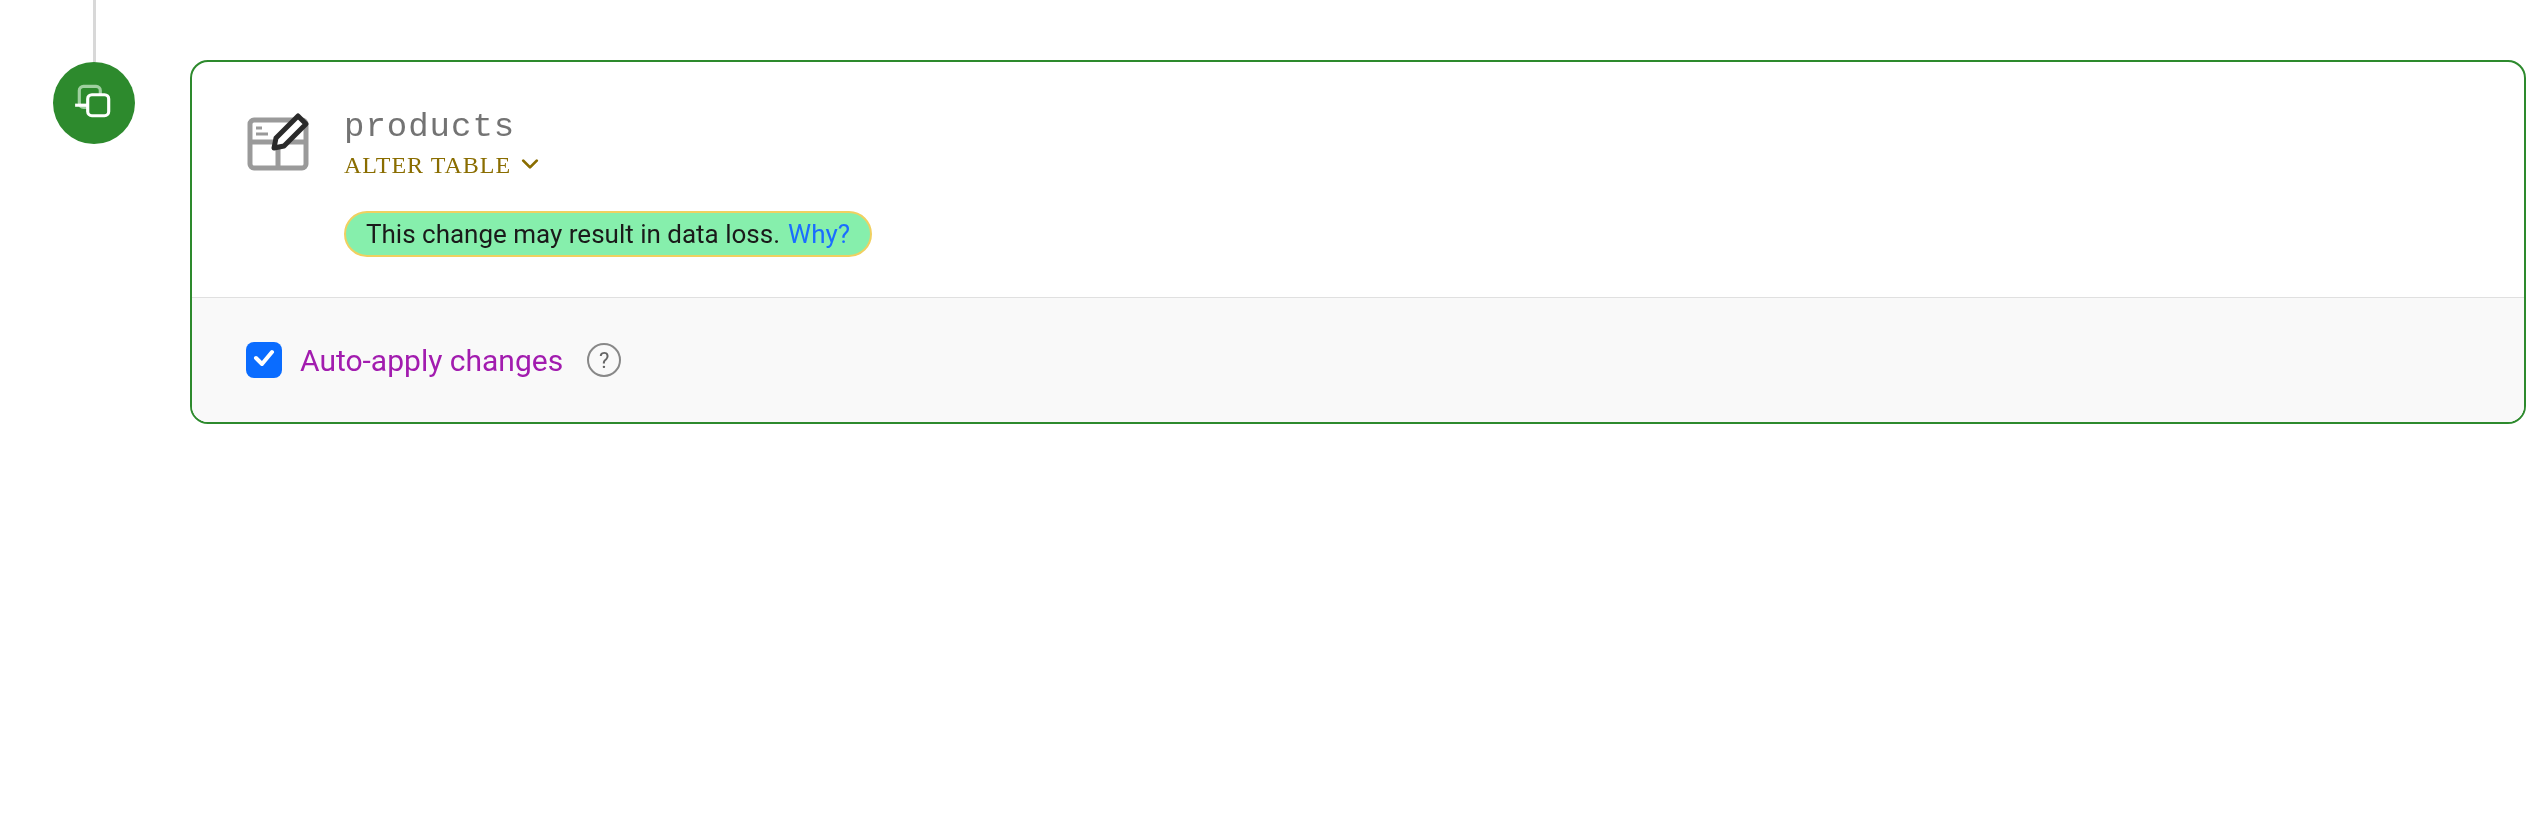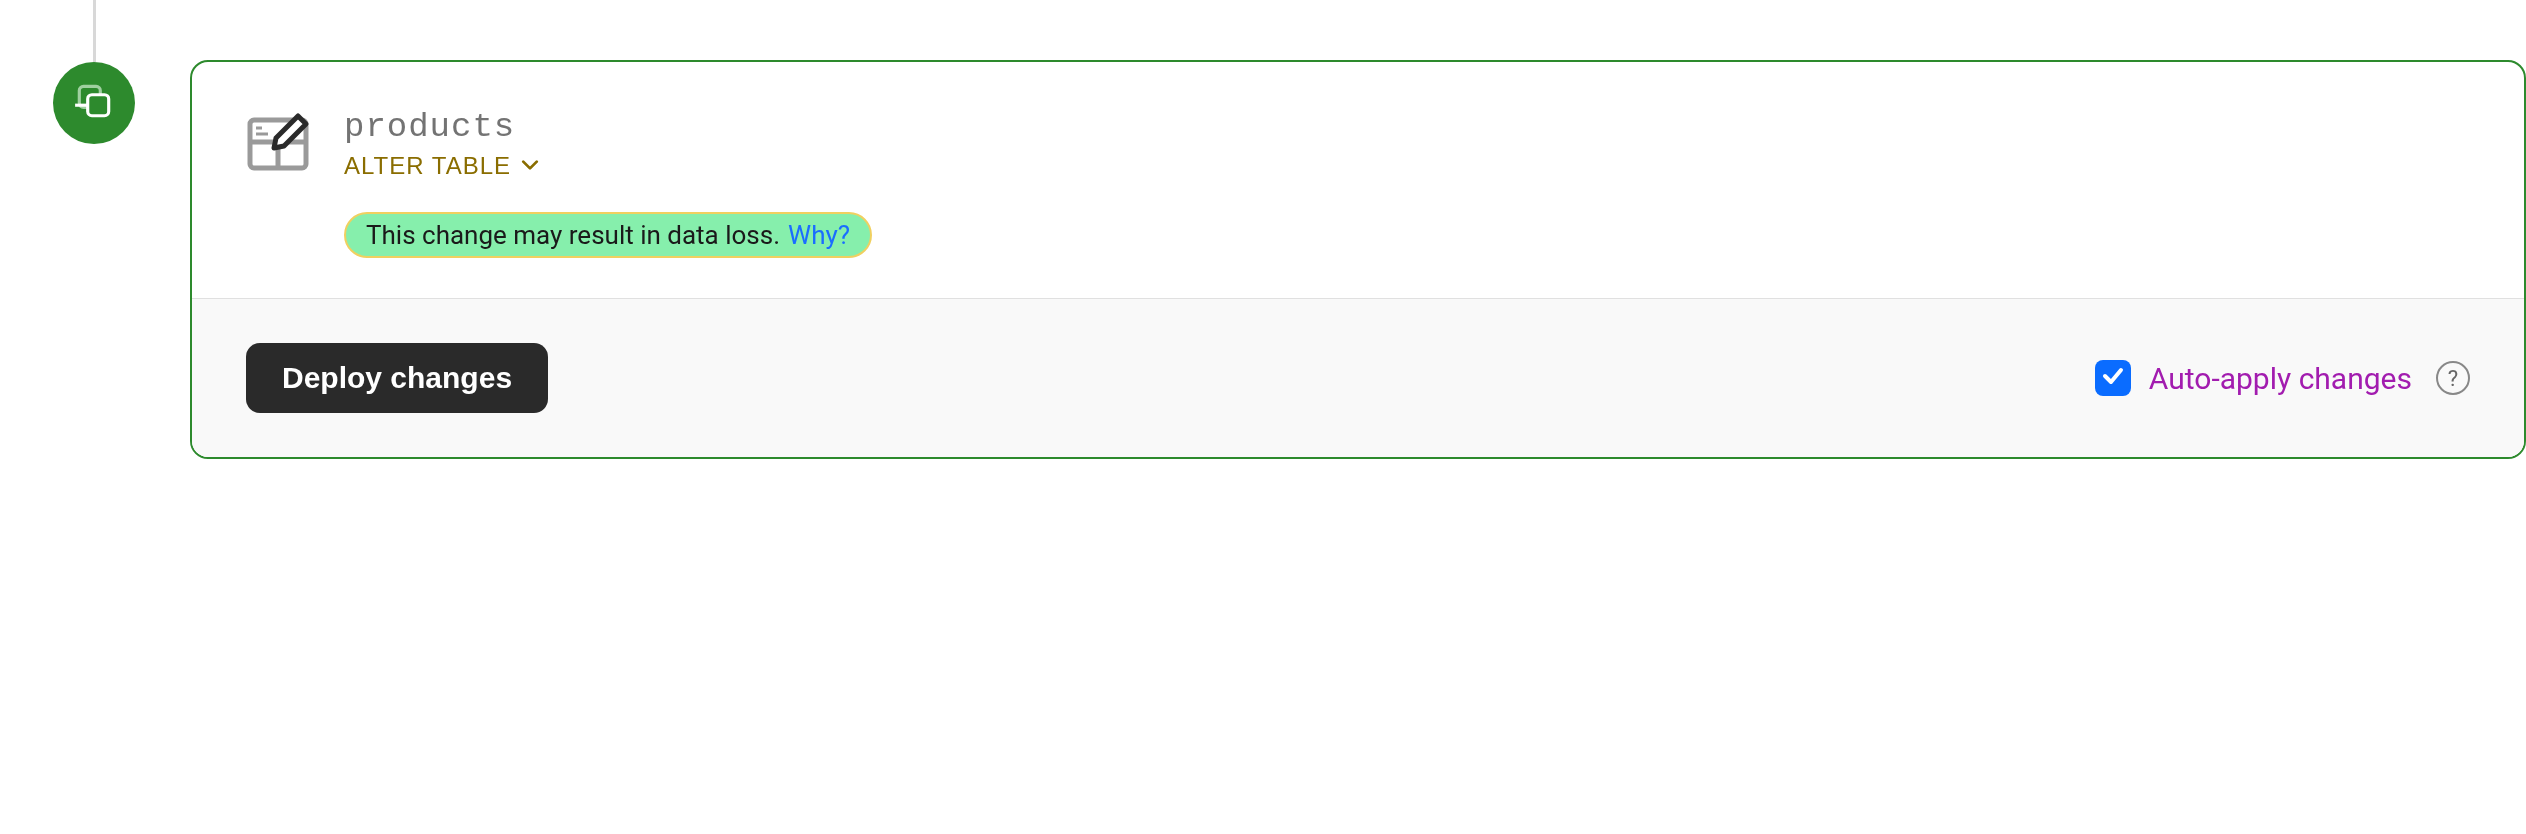--- a/index.html
+++ b/index.html
@@ -77,21 +77,21 @@
       gap: 4px;
     }
     .item-title {
       font-family: "SFMono-Regular", Consolas, "Liberation Mono", Menlo, monospace;
       font-size: 34px;
       letter-spacing: 1px;
       color: #737373;
       font-weight: 400;
     }
     .item-operation {
-      font-family: Liberation Sans, sans-serif;
+      font-family: Liberation Serif, serif;
       font-size: 24px;
       letter-spacing: 1px;
       color: #8a6d00;
       display: flex;
       align-items: center;
       gap: 10px;
       margin-top: 2px;
     }
     .chevron-down {
       width: 18px;
@@ -230,21 +230,20 @@
         </div>
       </div>
 
       <div class="warning-pill">
         <span>This change may result in data loss. </span>
         <span class="warning-link">Why?</span>
       </div>
     </div>
 
     <div class="card-footer">
-      <button class="deploy-button">Deploy changes</button>
       <div class="footer-right">
         <div class="checkbox">
           <span>
             <svg viewBox="0 0 24 24" fill="none">
               <path d="M4 12 L10 18 L20 6" stroke="#ffffff" stroke-width="4" fill="none" stroke-linecap="round" stroke-linejoin="round"></path>
             </svg>
           </span>
         </div>
         <span class="auto-apply-label">Auto-apply changes</span>
         <div class="help-icon">?</div>

